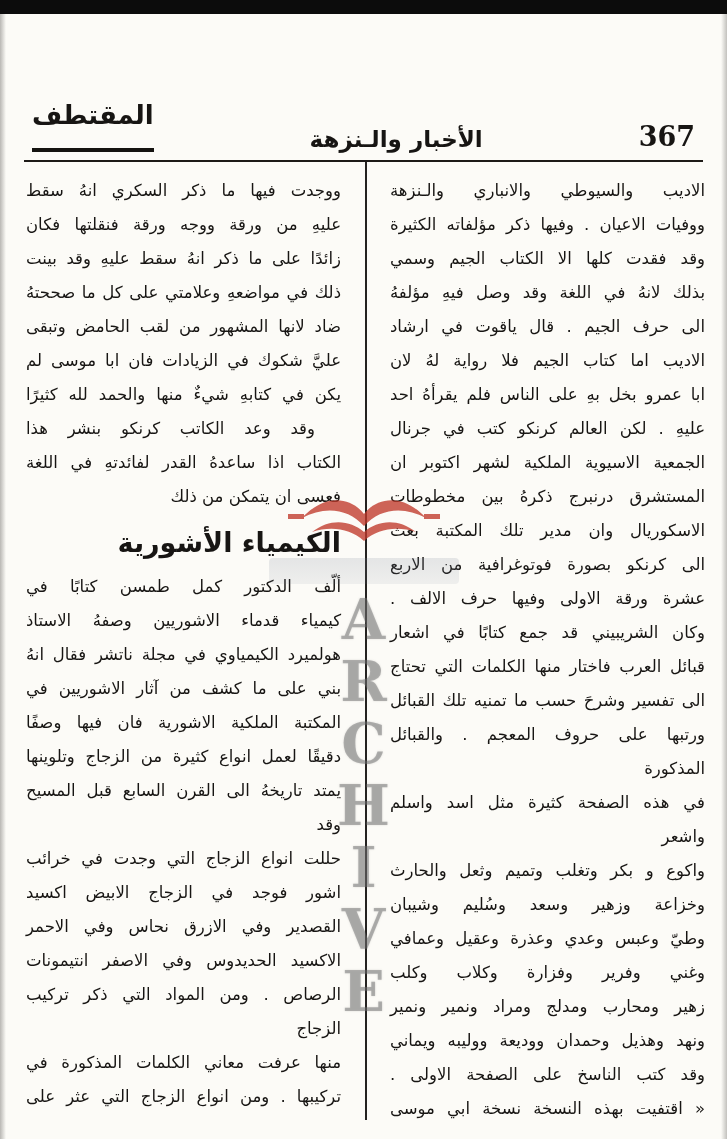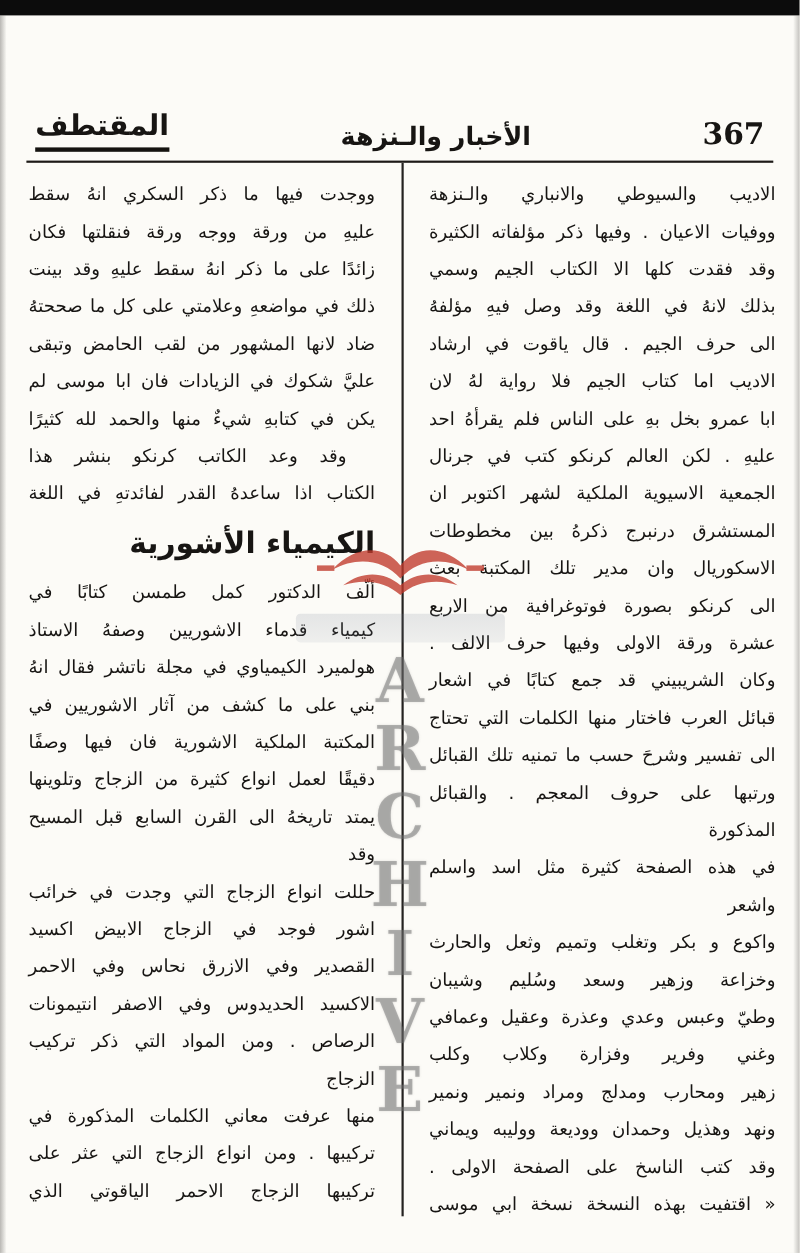--- a/index.html
+++ b/index.html
@@ -35,21 +35,21 @@
   }
   .page-number{
     font-size:27px;font-weight:bold;font-family:"DejaVu Serif",serif;
   }
   .header-title{
     font-size:23px;font-weight:bold;
   }
   .magazine-name{
     font-size:26px;font-weight:bold;
     border-bottom:4px solid #151310;
-    padding-bottom:4px;
+    padding-bottom:18px;
   }
   .header-rule{
     border-top:2px solid #1d1a17;
     margin:2px 2px 0 2px;
   }
   
   .columns{
     display:flex;direction:rtl;
     height:958px;overflow:hidden;
     margin-top:0;
@@ -163,20 +163,21 @@
       <div class="col col-left">
         <div class="body-text">ووجدت فيها ما ذكر السكري انهُ سقط
 عليهِ من ورقة ووجه ورقة فنقلتها فكان
 زائدًا على ما ذكر انهُ سقط عليهِ وقد بينت
 ذلك في مواضعهِ وعلامتي على كل ما صححتهُ
 ضاد لانها المشهور من لقب الحامض وتبقى
 عليَّ شكوك في الزيادات فان ابا موسى لم
 يكن في كتابهِ شيءٌ منها والحمد لله كثيرًا
 &nbsp;&nbsp;وقد وعد الكاتب كرنكو بنشر هذا
 الكتاب اذا ساعدهُ القدر لفائدتهِ في اللغة</div>
+        <div class="line-end">فعسى ان يتمكن من ذلك</div>
         <h2 class="section-heading">الكيمياء الأشورية</h2>
         <div class="body-text">ألّف الدكتور كمل طمسن كتابًا في
 كيمياء قدماء الاشوريين وصفهُ الاستاذ
 هولميرد الكيمياوي في مجلة ناتشر فقال انهُ
 بني على ما كشف من آثار الاشوريين في
 المكتبة الملكية الاشورية فان فيها وصفًا
 دقيقًا لعمل انواع كثيرة من الزجاج وتلوينها
 يمتد تاريخهُ الى القرن السابع قبل المسيح وقد
 حللت انواع الزجاج التي وجدت في خرائب
 اشور فوجد في الزجاج الابيض اكسيد

